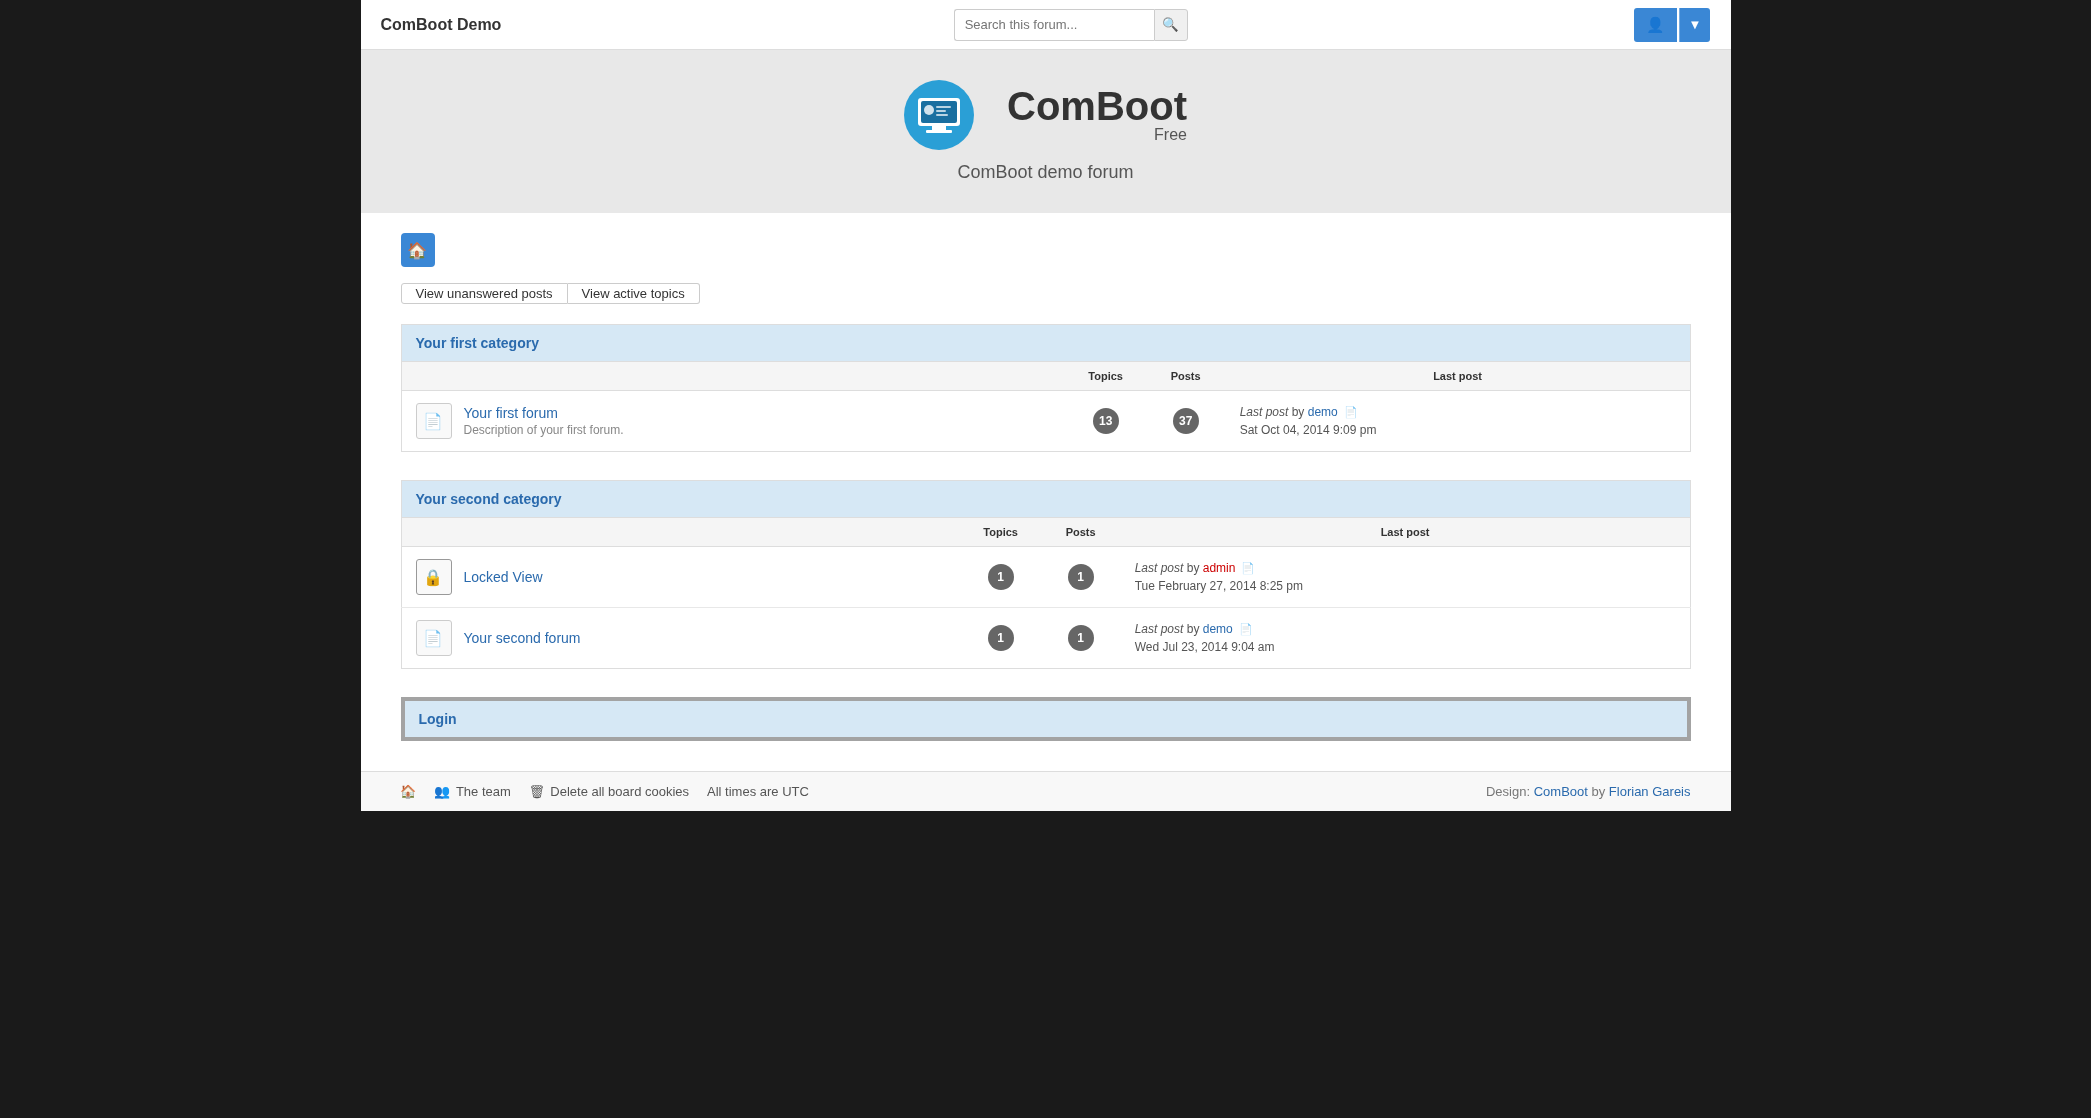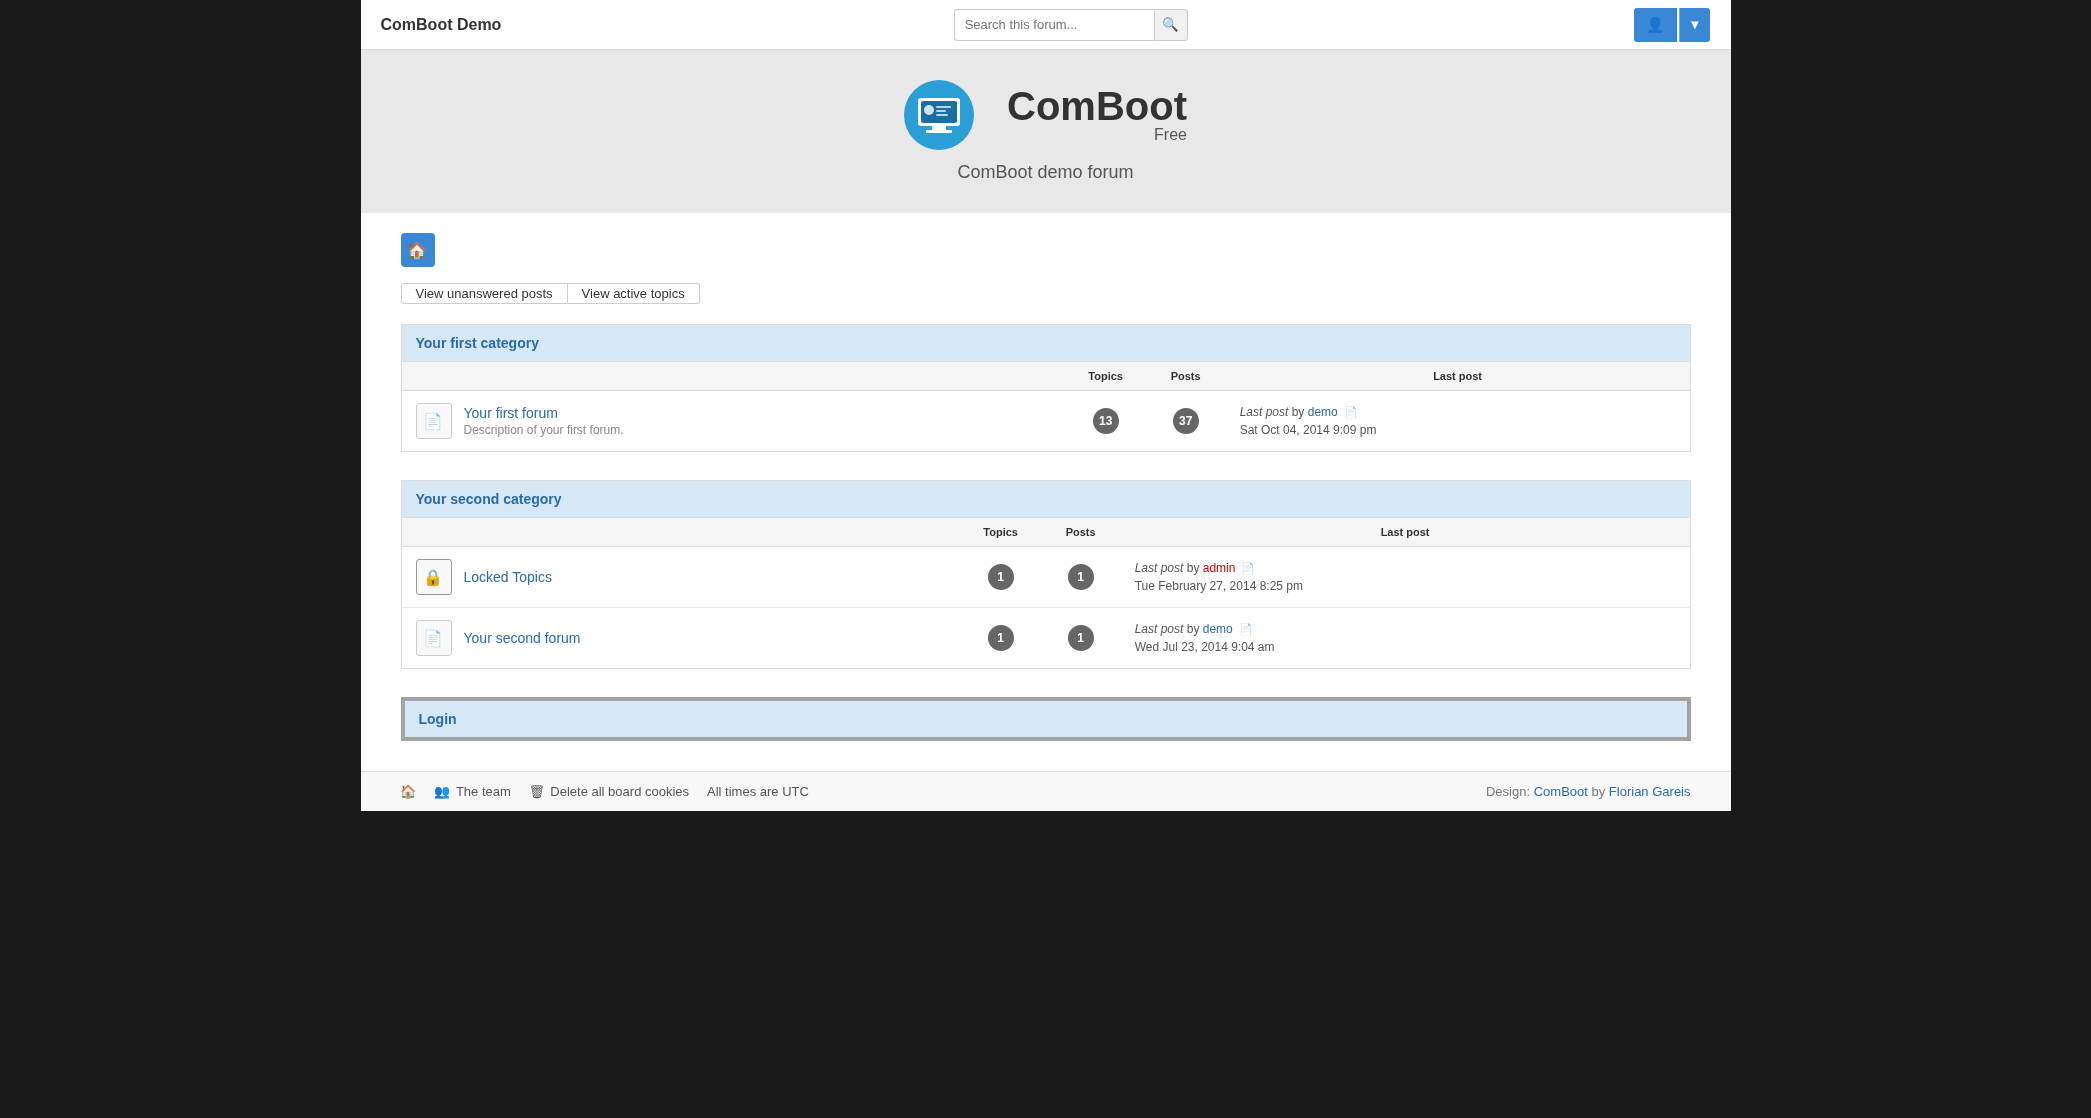--- a/index.html
+++ b/index.html
@@ -428,21 +428,21 @@
             <th>Last post</th>
           </tr>
         </thead>
         <tbody>
 
         <tr class="forum-row">
           <td>
             <div class="forum-cell-inner">
               <div class="forum-icon locked">🔒</div>
               <div>
-                <a class="forum-name-link" href="#">Locked Topics</a>
+                <a class="forum-name-link" href="#">Locked View</a>
                 
               </div>
             </div>
           </td>
           <td class="td-center">
             <span class="badge">1</span>
           </td>
           <td class="td-center">
             <span class="badge">1</span>
           </td>

